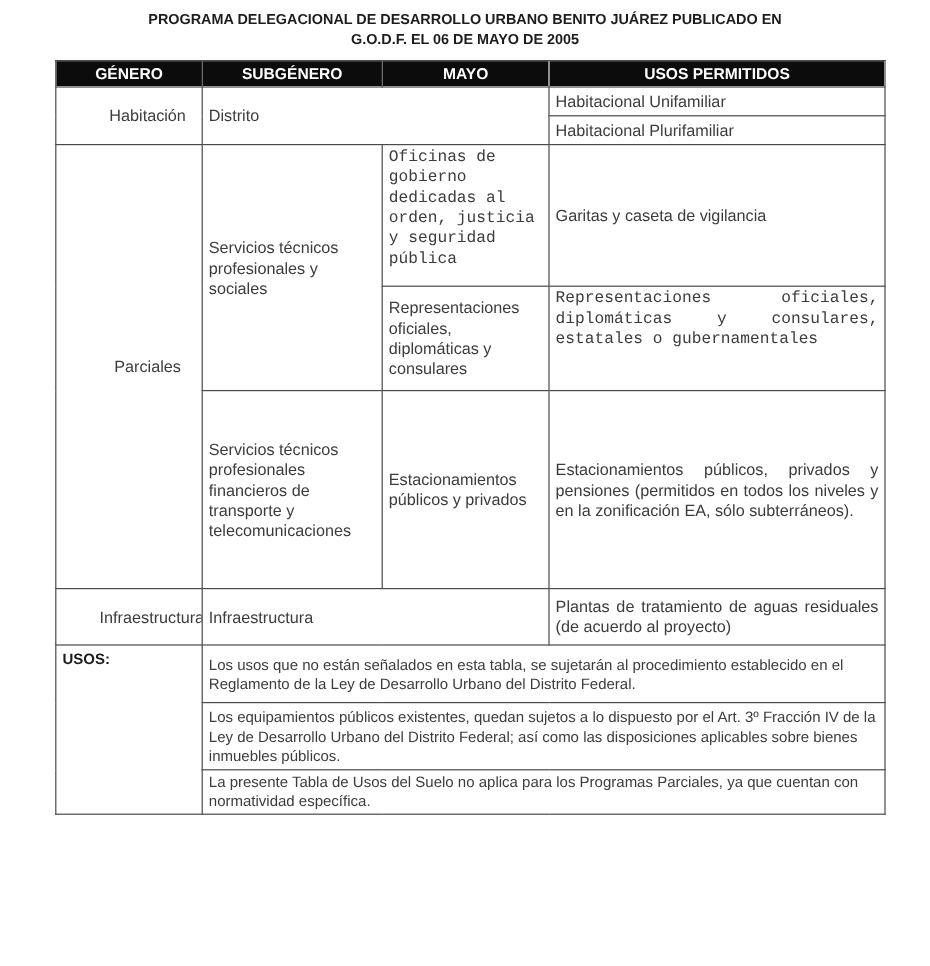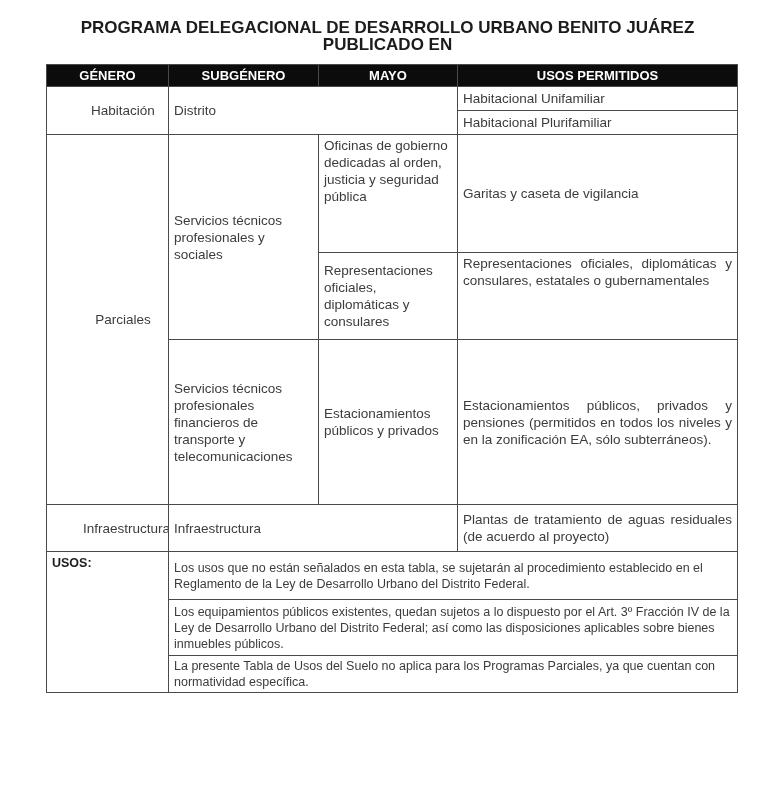--- a/index.html
+++ b/index.html
@@ -12,22 +12,22 @@
     color: #3c3c3c;
   }
   .titles {
     padding-top: 8px;
     text-align: center;
     font-weight: bold;
     color: #1c1c1c;
   }
   .title-main {
     width: 670px;
-    margin: 11px auto;
-    font-size: 17px;
+    margin: 0 auto;
+    font-size: 12px;
     line-height: 17px;
   }
   .title-sub {
     margin-top: 9px;
     font-size: 14px;
     line-height: 15px;
   }
   table.uso-table {
     border-collapse: collapse;
     table-layout: fixed;
@@ -47,41 +47,42 @@
     text-align: center;
   }
   .uso-table td {
     font-size: 13.5px;
     line-height: 17px;
     padding: 2px 5px;
     vertical-align: middle;
     text-align: left;
   }
   td.ctr { text-align: center; padding-left: 36px; }
-  td.vt { vertical-align: top; }
+  td.vt { vertical-align: top; font-family: Liberation Mono, monospace; }
   td.just { text-align: justify; }
   td.notas-label {
     vertical-align: top;
     font-weight: bold;
     font-size: 12.5px;
     color: #1c1c1c;
     padding-top: 3px;
   }
   td.nota {
     font-size: 12.5px;
     line-height: 16px;
     color: #3c3c3c;
   }
 </style>
 </head>
 <body>
 
 <div class="titles">
   <div class="title-main">
     <div>PROGRAMA DELEGACIONAL DE DESARROLLO URBANO BENITO JUÁREZ PUBLICADO EN</div>
+    <div>G.O.D.F. EL 06 DE MAYO DE 2005</div>
   </div>
 </div>
 
 <table class="uso-table">
   <colgroup>
     <col style="width:122px">
     <col style="width:150px">
     <col style="width:139px">
     <col style="width:280px">
   </colgroup>

